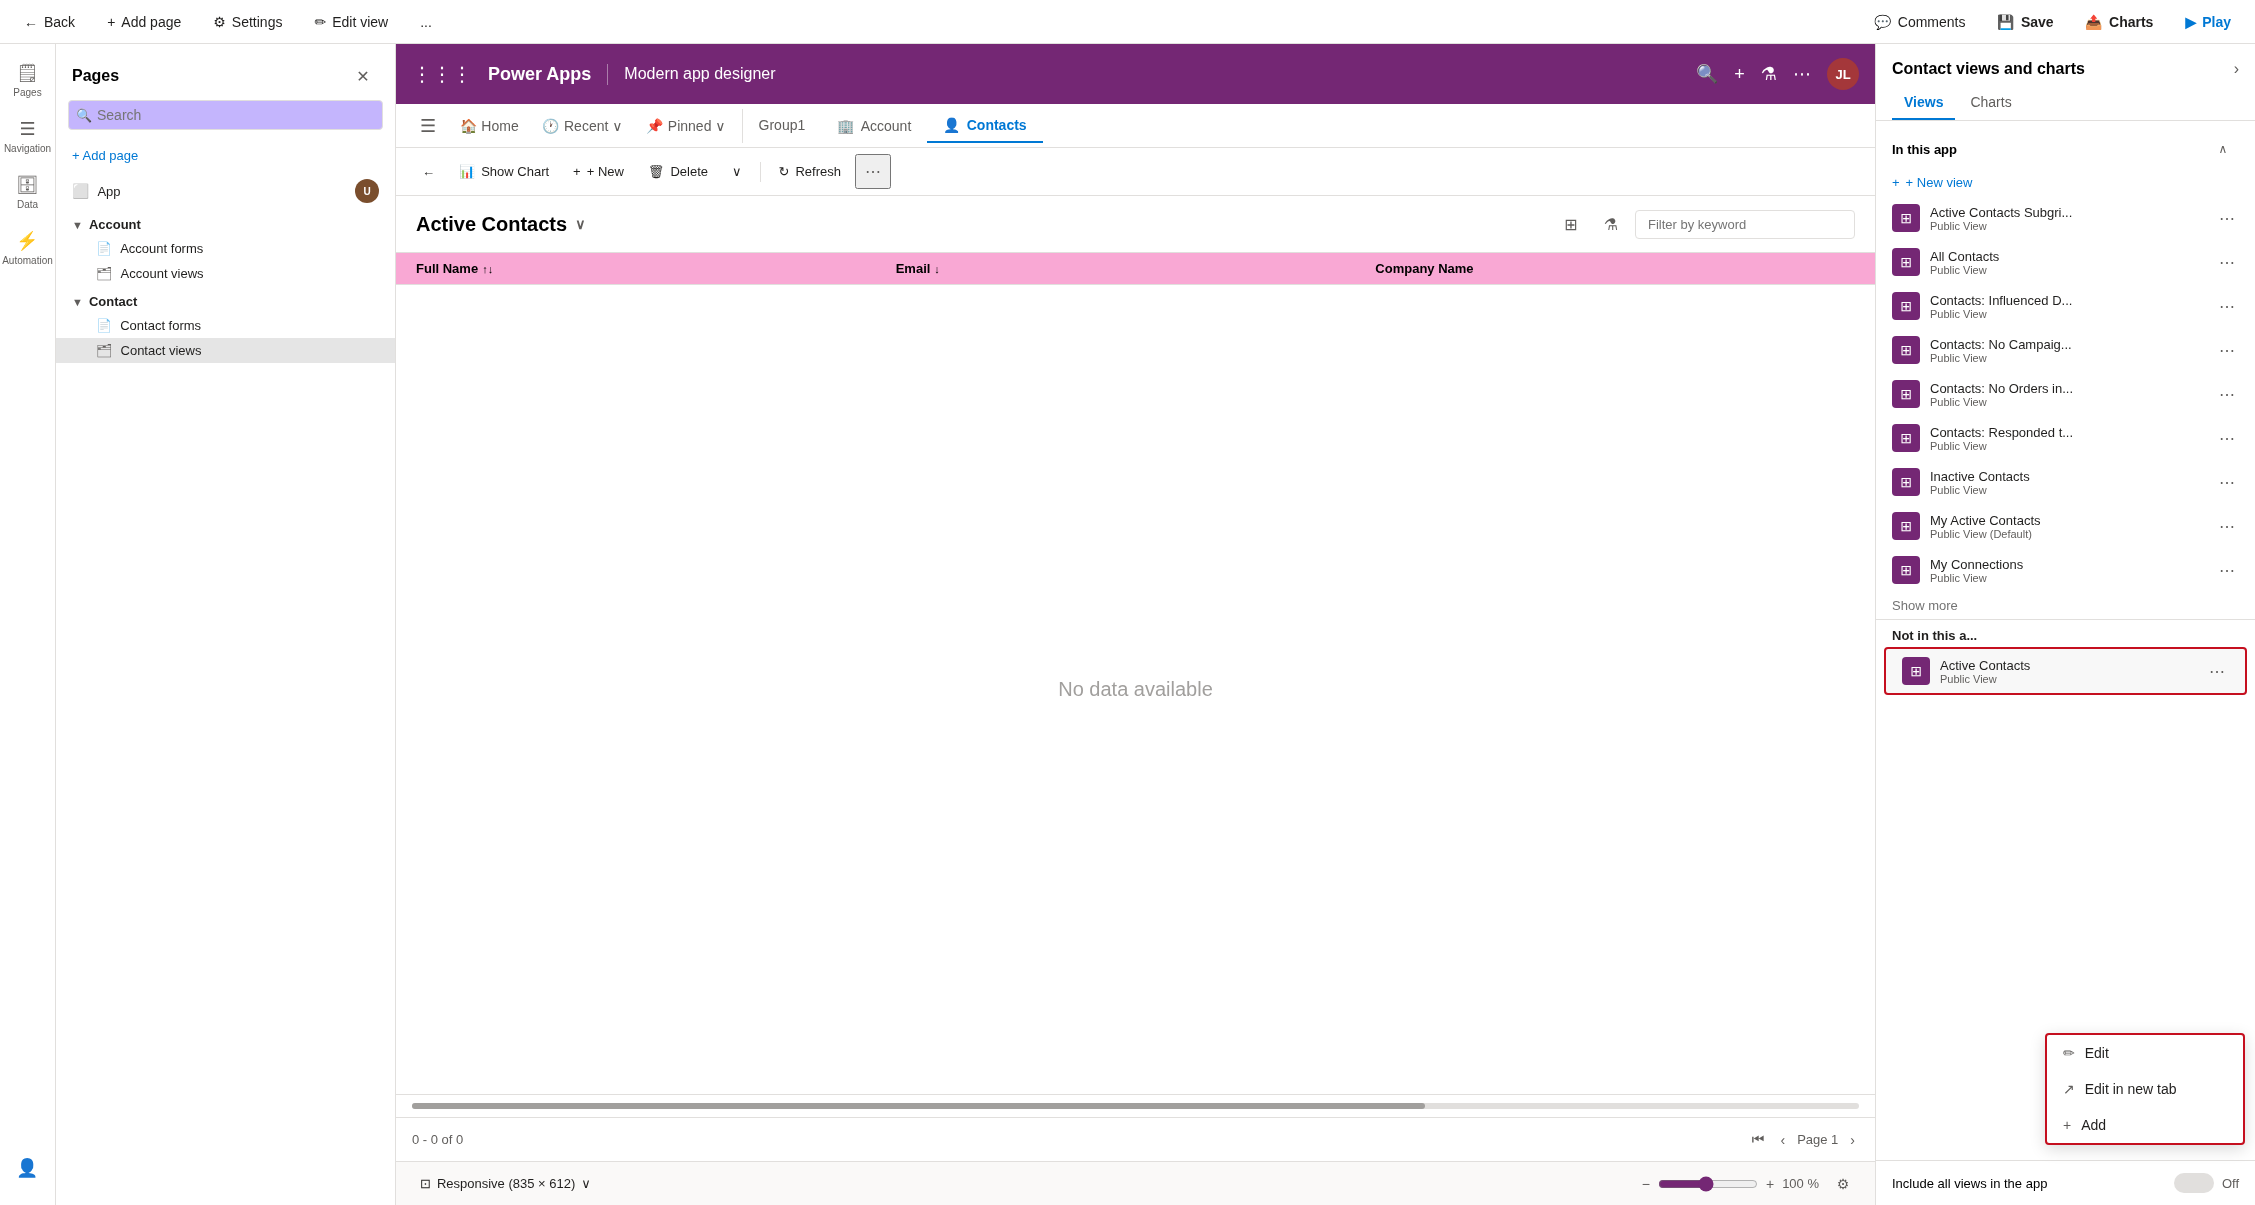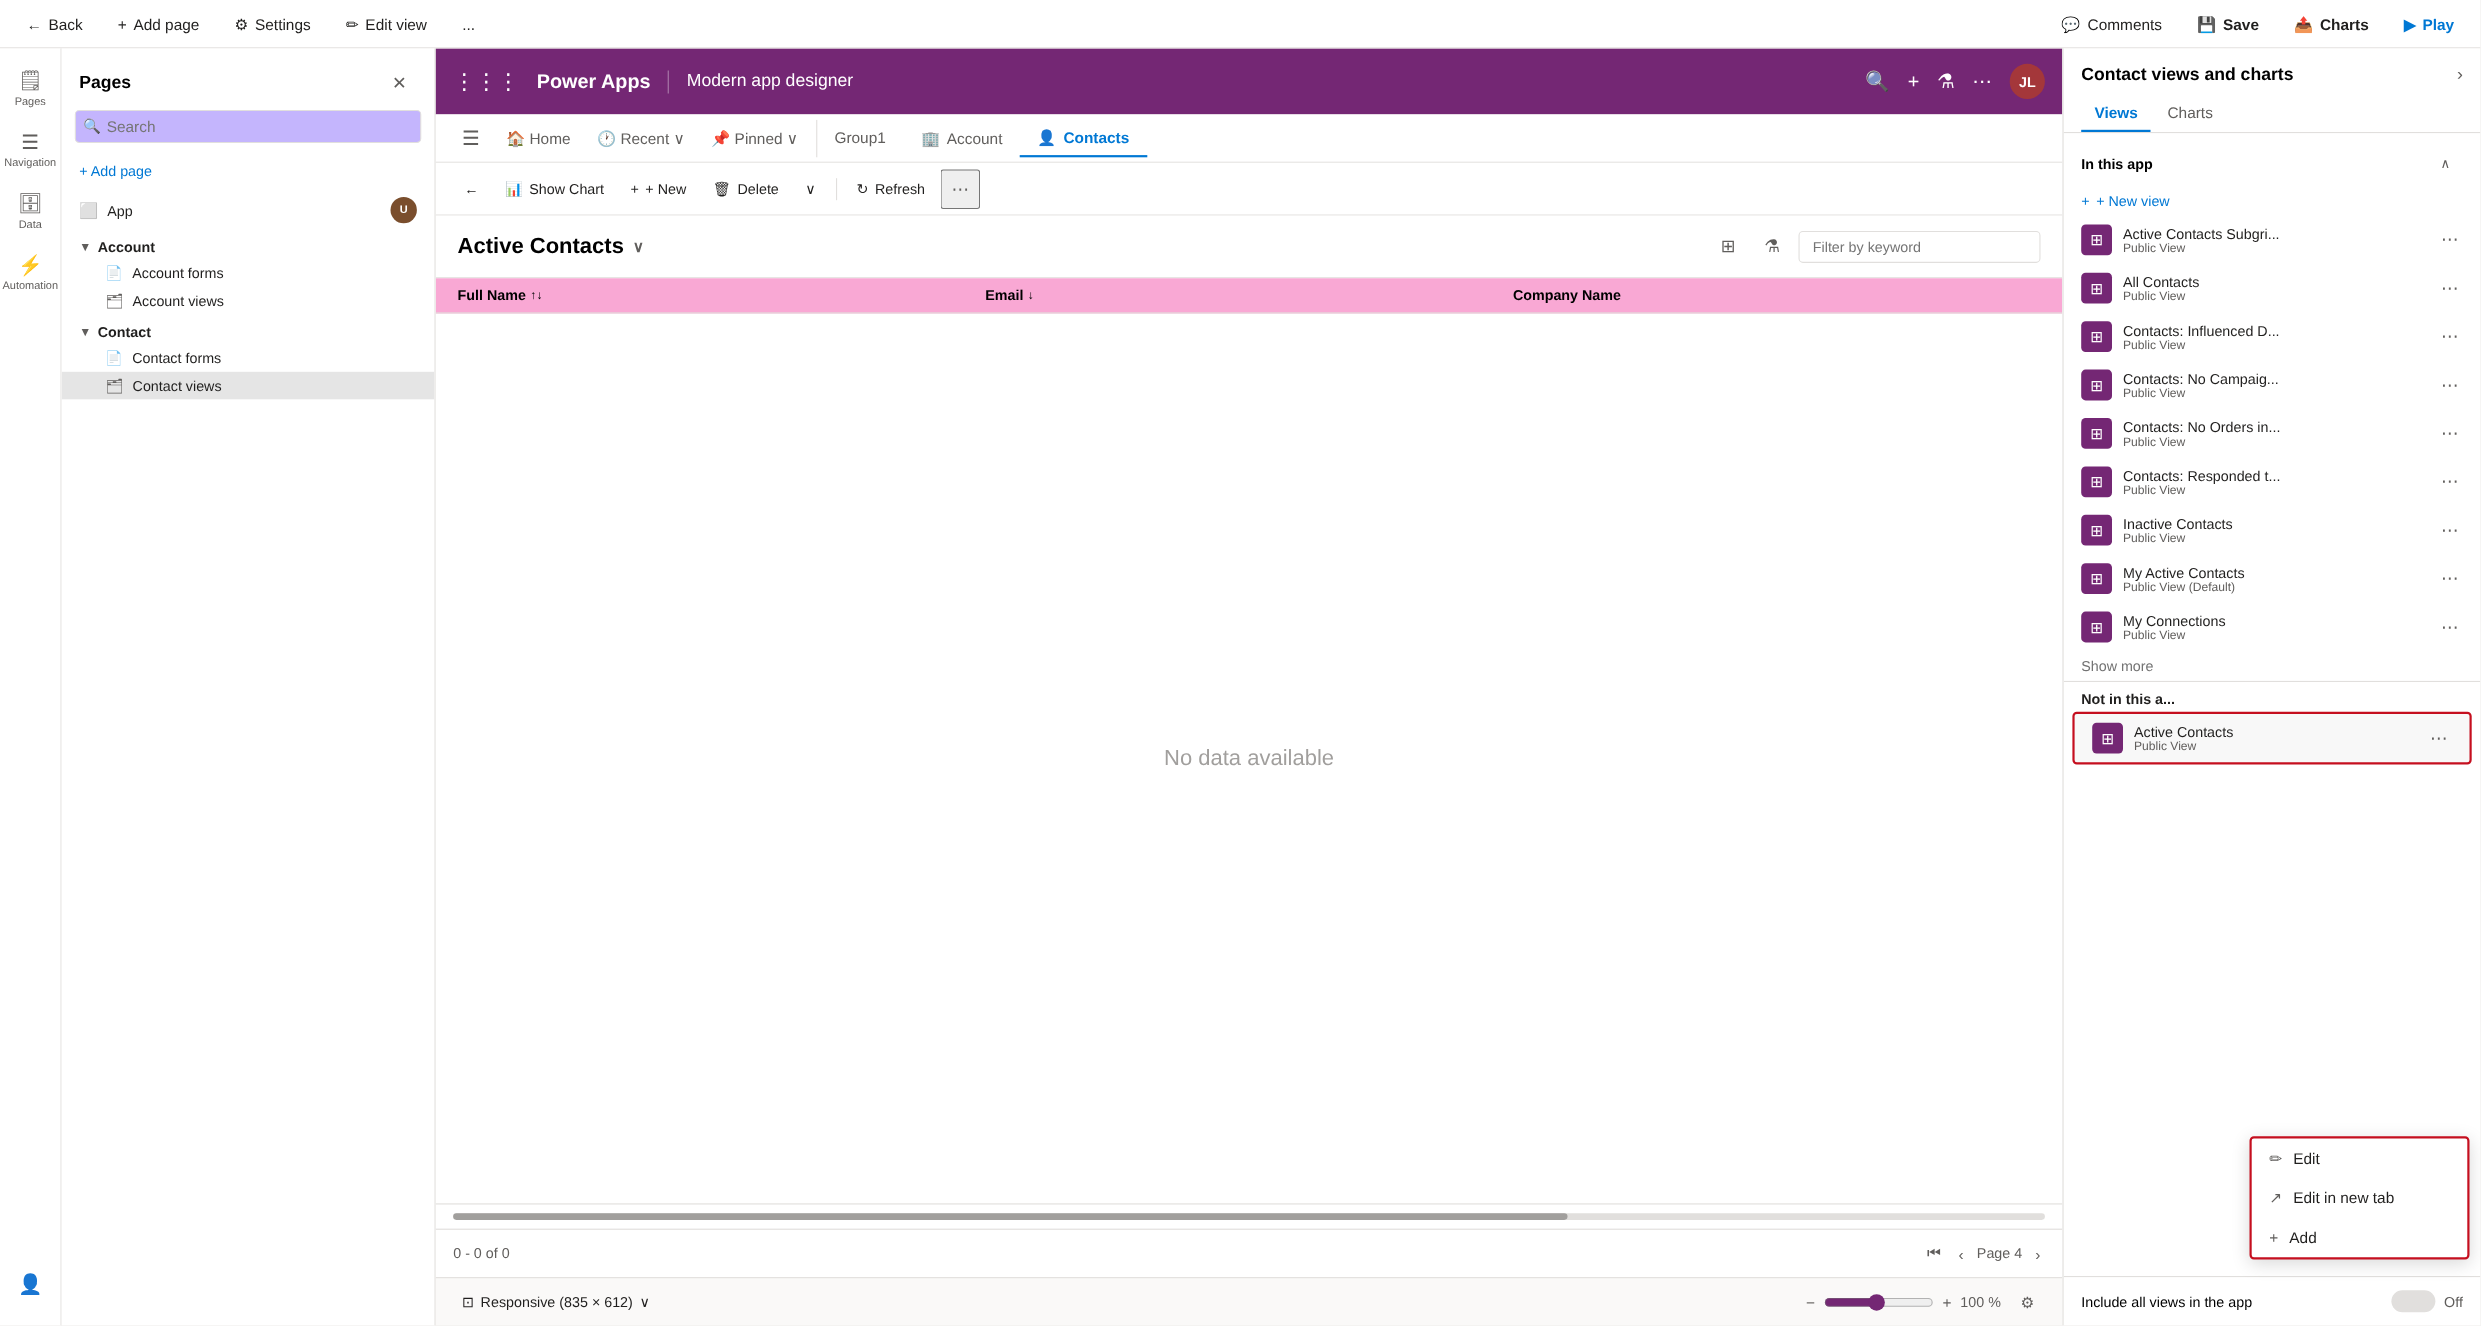--- a/index.html
+++ b/index.html
@@ -501,21 +501,21 @@
       <div class="scrollbar-track">
         <div class="scrollbar-thumb"></div>
       </div>
     </div>
 
     <div class="status-bar">
       <span class="page-info">0 - 0 of 0</span>
       <div class="pagination">
         <button class="page-nav">⏮</button>
         <button class="page-nav">‹</button>
-        <span style="font-size:13px;color:#605e5c;">Page 4</span>
+        <span style="font-size:13px;color:#605e5c;">Page 1</span>
         <button class="page-nav">›</button>
       </div>
     </div>
 
     <div class="bottom-bar">
       <button class="responsive-btn">
         <span>⊡</span>
         <span>Responsive (835 × 612)</span>
         <span>∨</span>
       </button>

